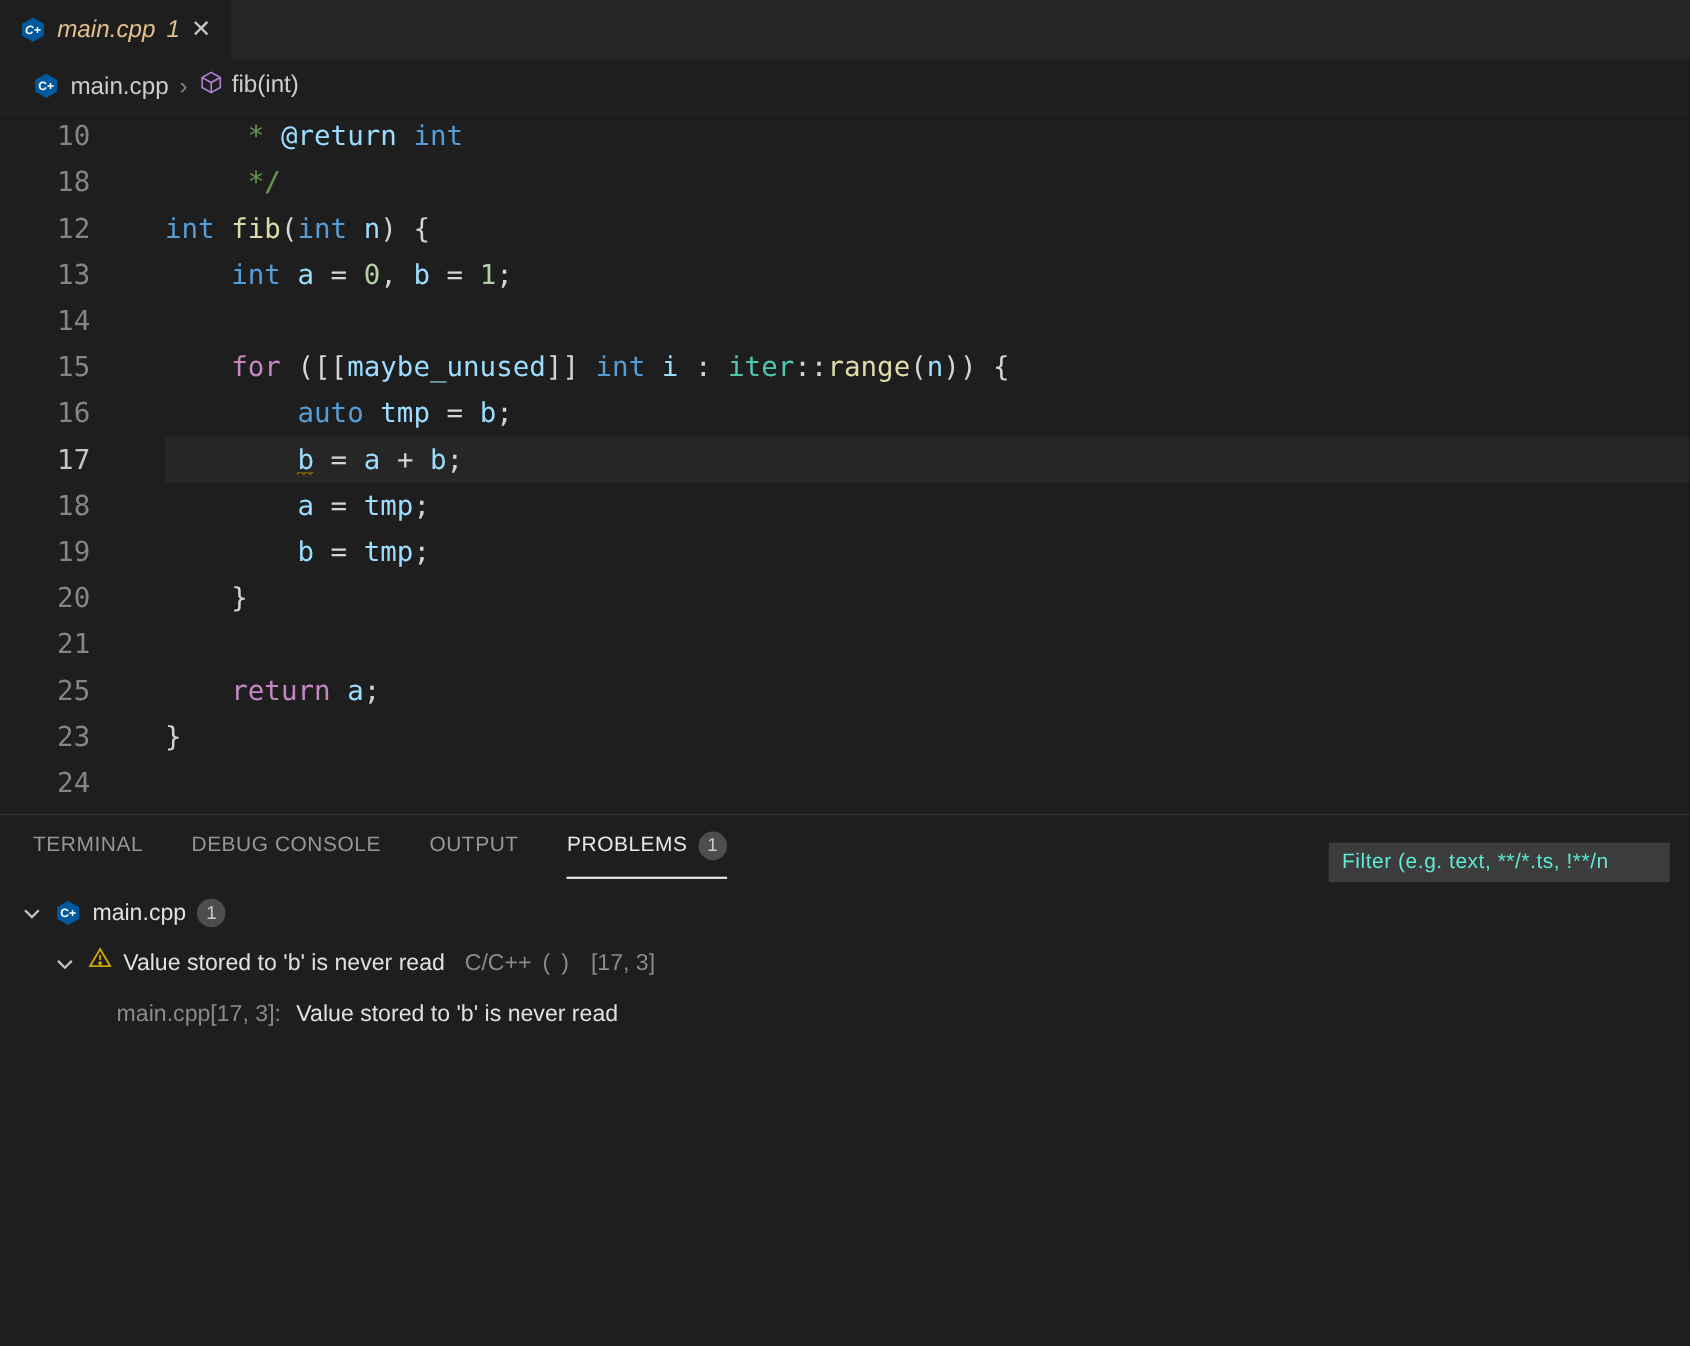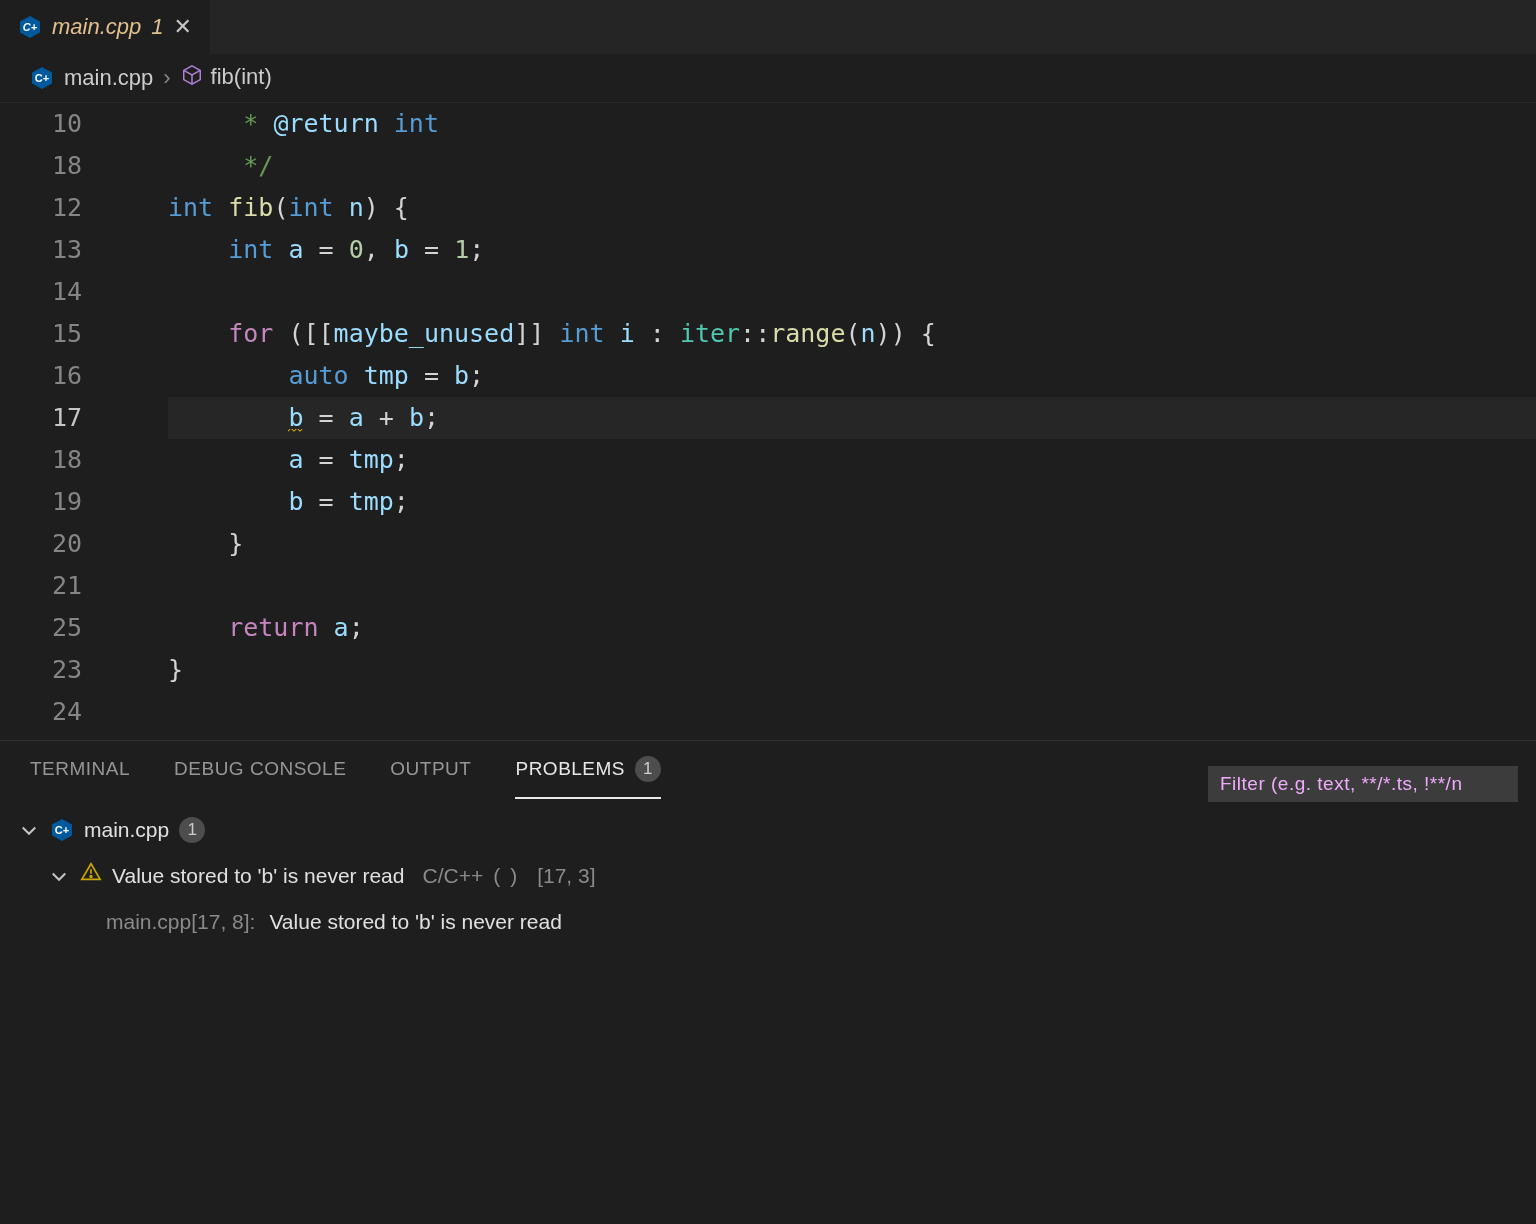--- a/index.html
+++ b/index.html
@@ -72,21 +72,20 @@
   .bc-symbol{display:inline-flex;gap:8px;}
   .cube-icon svg{width:22px;height:22px;}
   
   .editor{
     font-family:"Consolas","Menlo",monospace;
     font-size:25px;
     line-height:42px;
     position:relative;
     background:var(--bg);
     border-top:1px solid rgba(255,255,255,0.05);
-    padding-left:18px;
   }
   .gutter{
     position:absolute;left:0;top:0;bottom:0;width:110px;
     text-align:right;
     color:var(--fg-dim);
     user-select:none;
   }
   .gutter .ln{padding-right:28px;height:42px;}
   .gutter .ln.focus{color:#c6c6c6;}
   .code{
@@ -139,21 +138,21 @@
   .badge{
     background:var(--badge);color:#ccc;
     min-width:26px;height:26px;border-radius:13px;
     display:inline-flex;align-items:center;justify-content:center;
     font-size:17px;
     padding:0 8px;
   }
   .panel-tabs .spacer{flex:1;}
   .filter{
     background:var(--input-bg);
-    color:#f0abfc;
+    color:#5eead4;
     height:36px;width:310px;
     padding:0 12px;
     display:flex;align-items:center;
     font-size:19px;
     margin-top:28px;
   }
   
   .plist{
     padding:8px 0 14px 18px;
     font-size:21px;
@@ -278,17 +277,17 @@
           </svg>
       </span>
       <span class="msg">Value stored to 'b' is never read</span>
       <span class="src" style="margin-left:8px;">C/C++</span>
       <span class="src">(</span>
         <span class="src">)</span>
       <span class="loc" style="margin-left:10px;">[17, 3]</span>
     </div>
 
     <div class="prow level3">
-      <span class="src">main.cpp[17, 8]:</span>
+      <span class="src">main.cpp[17, 3]:</span>
       <span class="msg" style="margin-left:4px;">Value stored to 'b' is never read</span>
     </div>
   </div>
 </div>
 
 </body></html>

